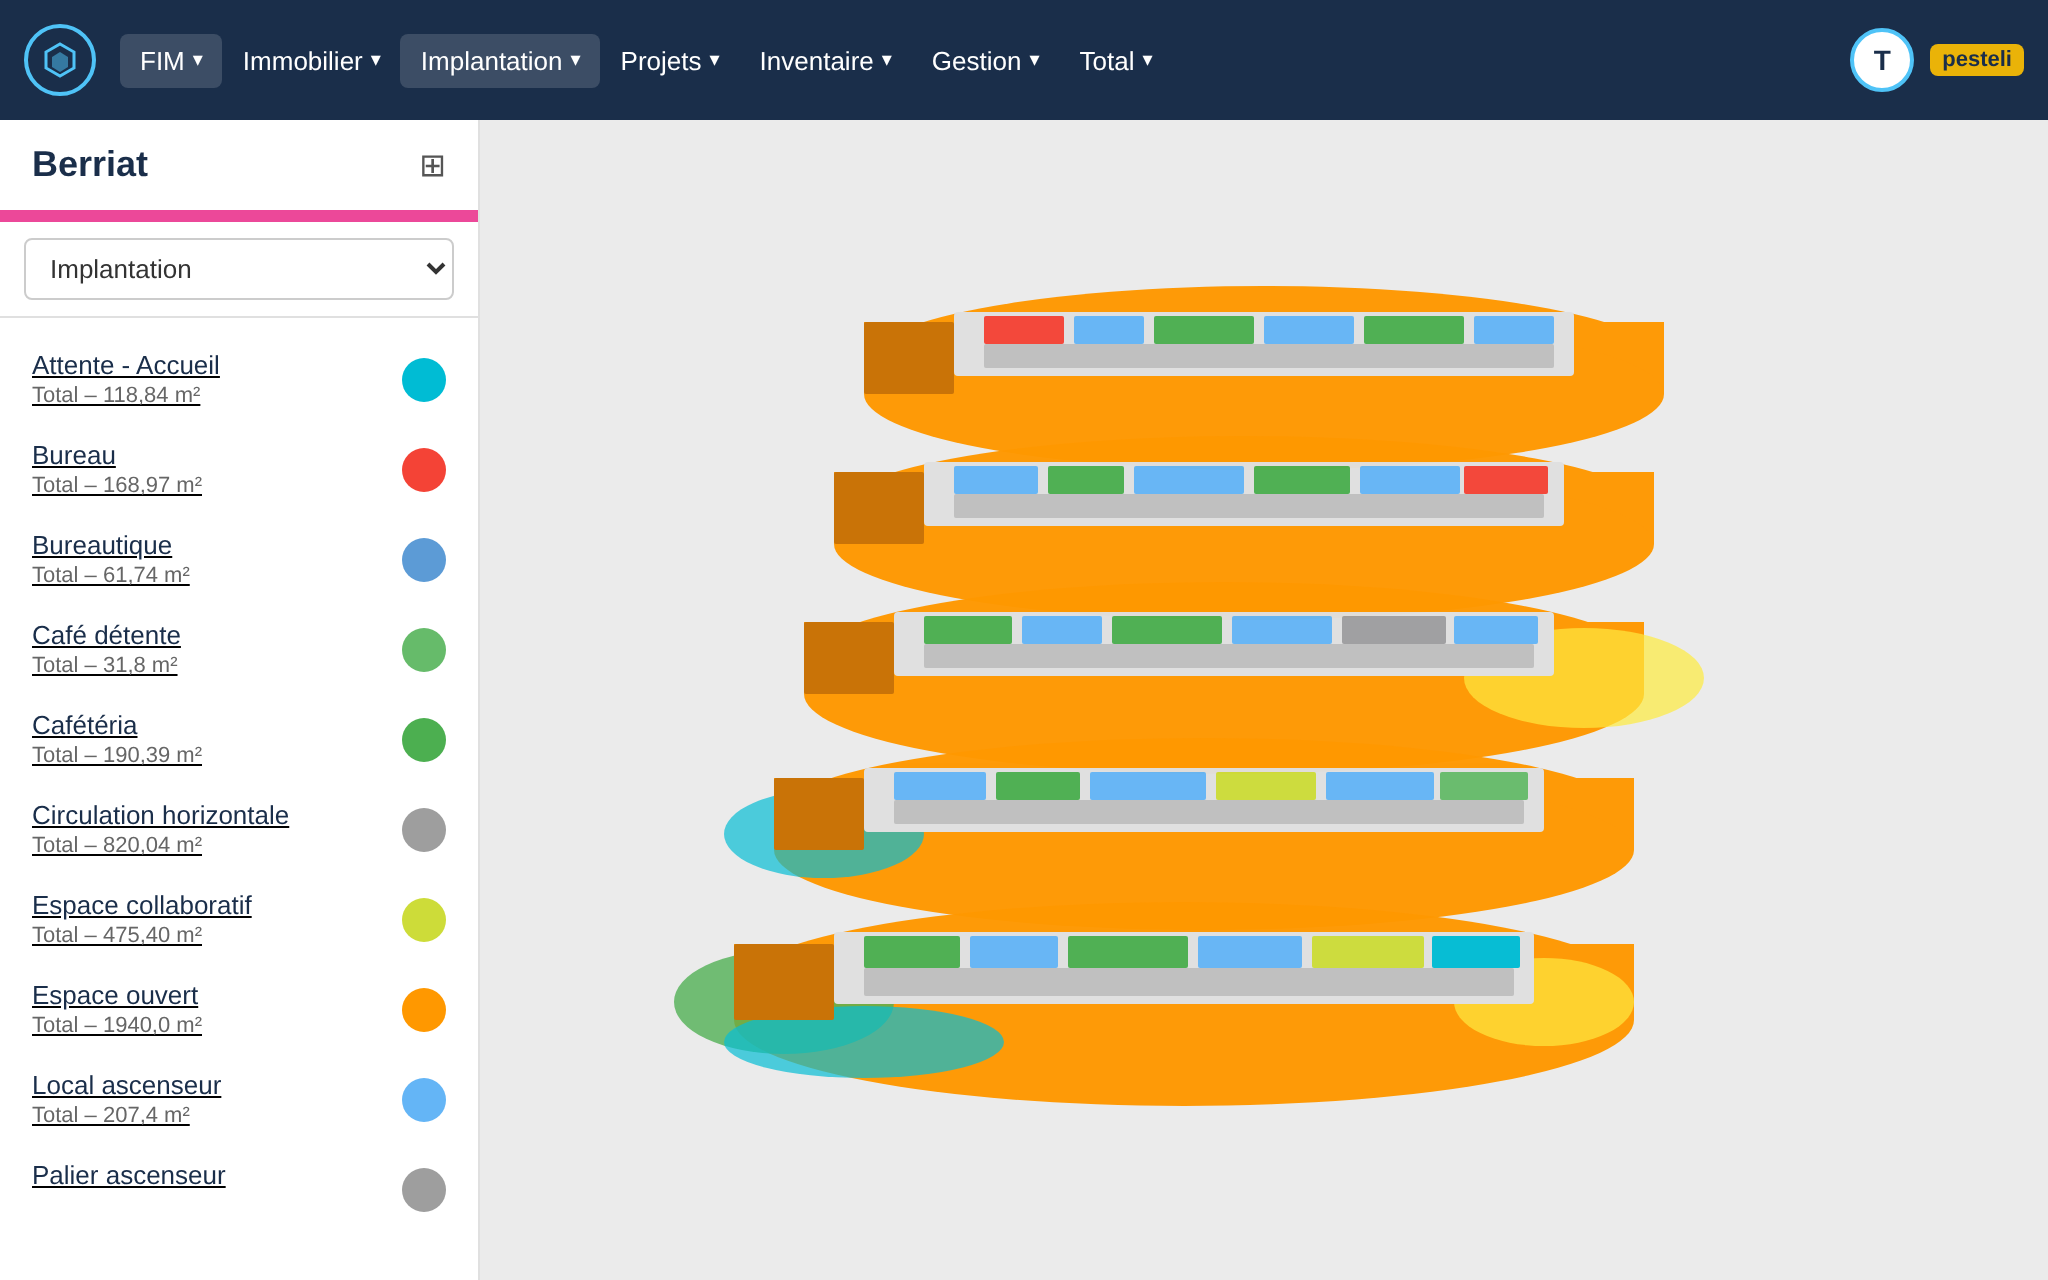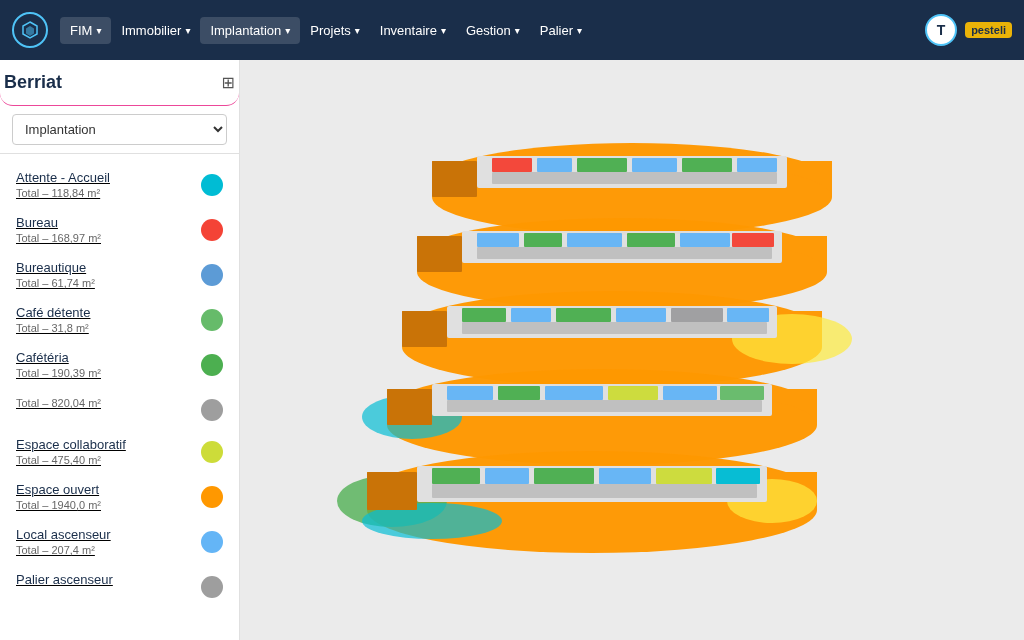--- a/index.html
+++ b/index.html
@@ -67,23 +67,22 @@
       display: flex;
       flex-direction: column;
       border-right: 1px solid #e0e0e0;
       overflow: hidden;
       position: relative;
     }
     .sidebar-header {
       display: flex;
       align-items: center;
       justify-content: space-between;
-      padding: 12px 4px;
-      border-bottom: 1px solid #ec4899;
-      border-radius: 13px;
+      padding: 12px 16px;
+      border-bottom: 6px solid #ec4899;
     }
     .sidebar-title {
       font-size: 18px;
       font-weight: 600;
       color: #1a2e4a;
     }
     .sidebar-grid-icon {
       cursor: pointer;
       color: #555;
       font-size: 16px;
@@ -202,21 +201,21 @@
       </div>
       <div class="nav-item">
         <span>Inventaire</span>
         <span class="nav-chevron">▾</span>
       </div>
       <div class="nav-item">
         <span>Gestion</span>
         <span class="nav-chevron">▾</span>
       </div>
       <div class="nav-item">
-        <span>Palier</span>
+        <span>Total</span>
         <span class="nav-chevron">▾</span>
       </div>
     </div>
   <div class="nav-spacer"></div>
   <div class="nav-avatar">T</div>
   <div class="nav-brand">pesteli</div>
 </nav>
 
 <div class="content">
 
@@ -261,20 +260,21 @@
   </div>
         <div class="legend-item">
     <div class="legend-text">
       <div class="legend-name">Cafétéria</div>
       <div class="legend-total">Total – 190,39 m²</div>
     </div>
     <div class="legend-dot" style="background:#4caf50"></div>
   </div>
         <div class="legend-item">
     <div class="legend-text">
+      <div class="legend-name">Circulation horizontale</div>
       <div class="legend-total">Total – 820,04 m²</div>
     </div>
     <div class="legend-dot" style="background:#9e9e9e"></div>
   </div>
         <div class="legend-item">
     <div class="legend-text">
       <div class="legend-name">Espace collaboratif</div>
       <div class="legend-total">Total – 475,40 m²</div>
     </div>
     <div class="legend-dot" style="background:#cddc39"></div>

